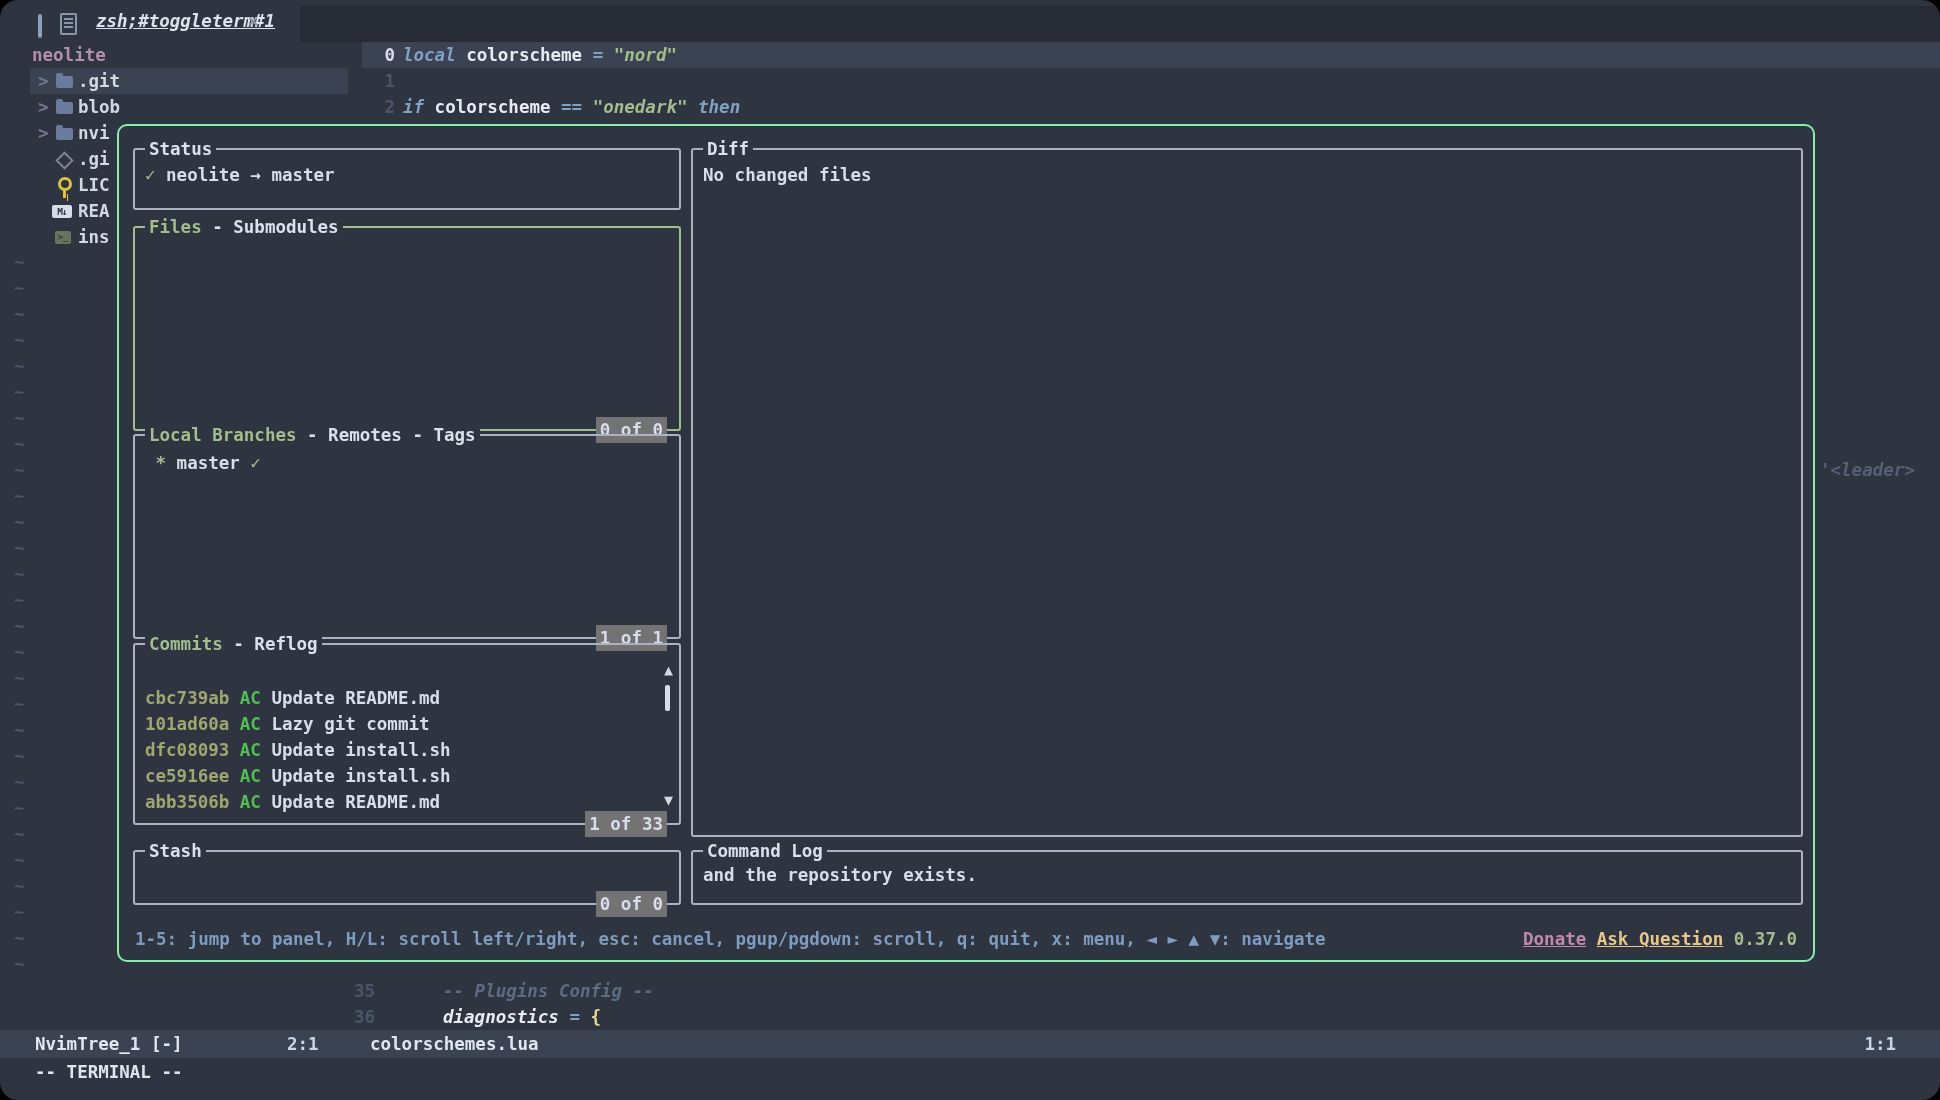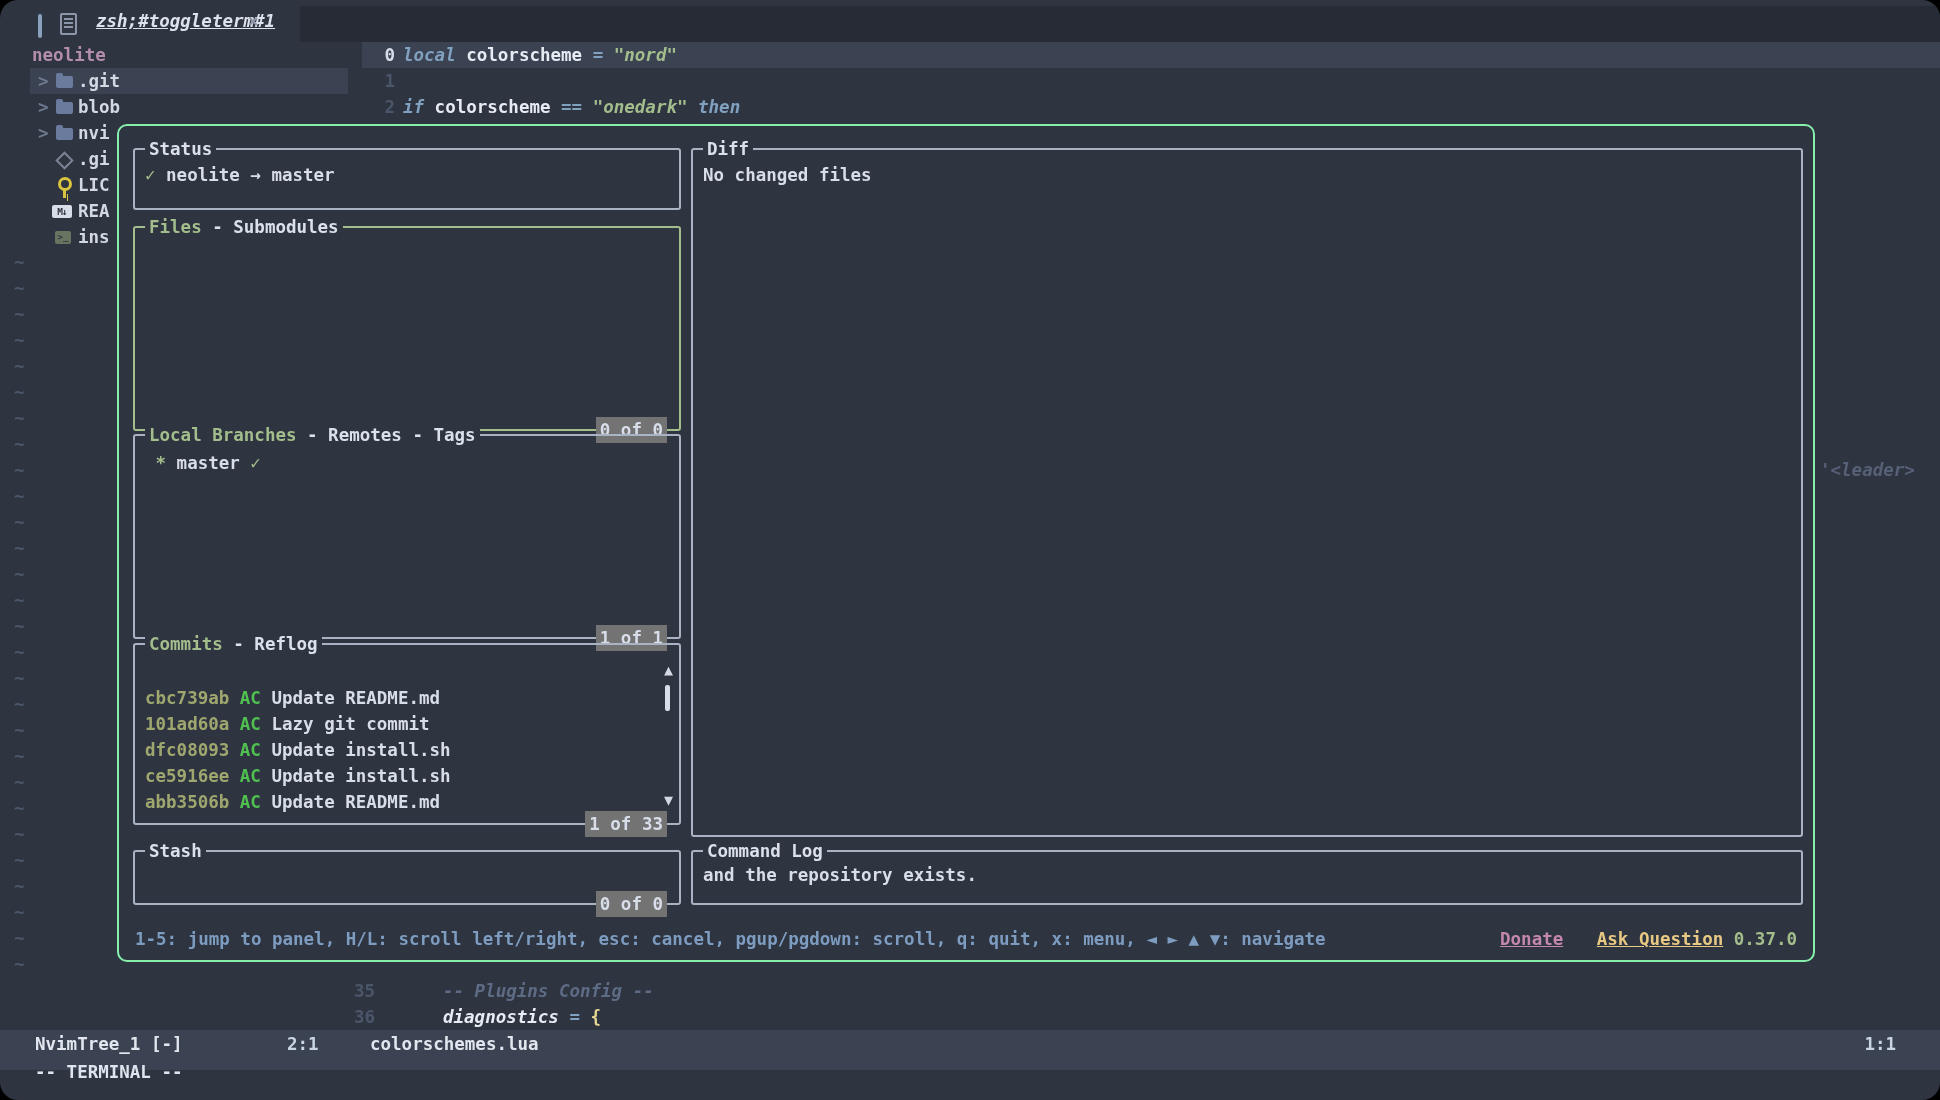--- a/index.html
+++ b/index.html
@@ -60,25 +60,25 @@
   .green{color:#a3be8c;}
   .commit-row{position:absolute;left:10px;white-space:pre;height:26px;}
   .hash{color:#9fa76f;font-weight:700;}
   .actag{color:#50c150;font-weight:700;}
   .cmsg{color:#d8dee9;font-weight:600;}
   .sb-arrow{position:absolute;right:6px;color:#d3d9e3;font-size:15px;}
   .sb-thumb{position:absolute;right:9px;width:5px;height:26px;background:#d8dee9;border-radius:2px;}
   .kb-line{position:absolute;left:16px;top:800px;color:#7d9cc0;font-weight:600;white-space:pre;}
   .link-line{position:absolute;right:16px;top:800px;white-space:pre;font-weight:700;}
   .lnk-donate{color:#c487ad;text-decoration:underline;}
-  .lnk-ask{color:#e8c983;text-decoration:underline;margin-left:23px;}
+  .lnk-ask{color:#e8c983;text-decoration:underline;}
   .ver{color:#a3be8c;}
 
   
-  .statusline{left:0;top:1030px;width:1940px;height:40px;background:#3b4252;}
+  .statusline{left:0;top:1030px;width:1940px;height:28px;background:#3b4252;}
   .sl-item{position:absolute;top:1px;font-weight:700;color:#e2e7ef;white-space:pre;}
   .sl-pos{color:#c9d4e4;}
   .mode-line{left:35px;top:1059px;color:#dfe5ee;font-weight:700;white-space:pre;}
 </style>
 </head>
 <body>
 
 <div class="screen">
 
   <div class="abs tab-strip"></div>

